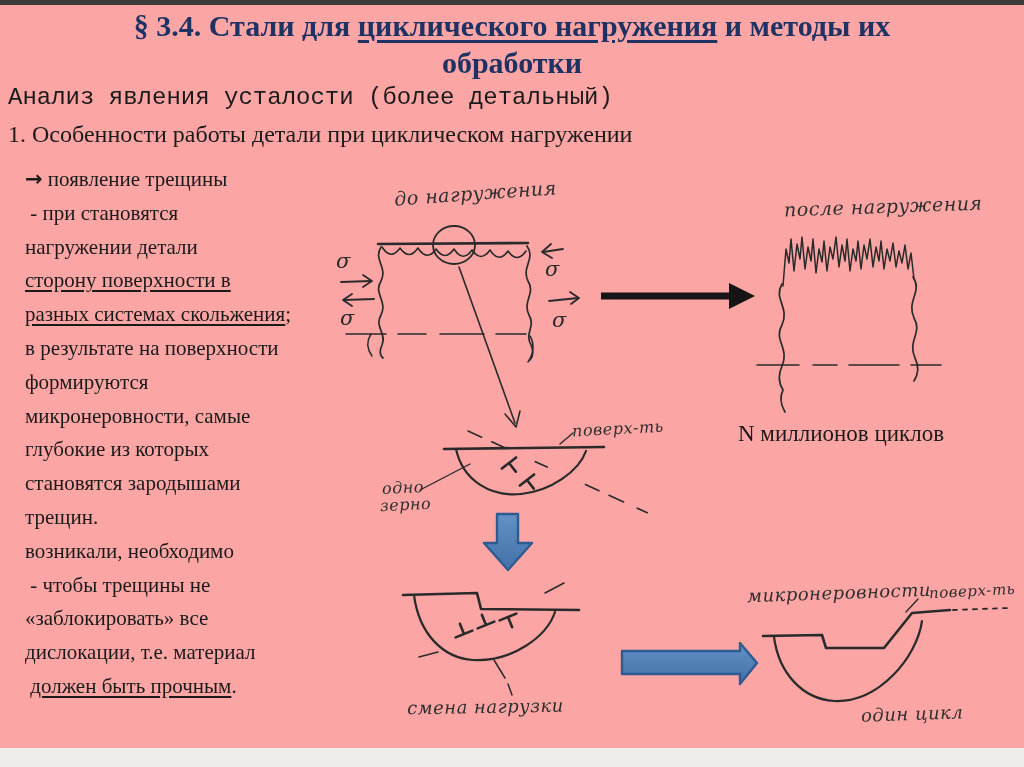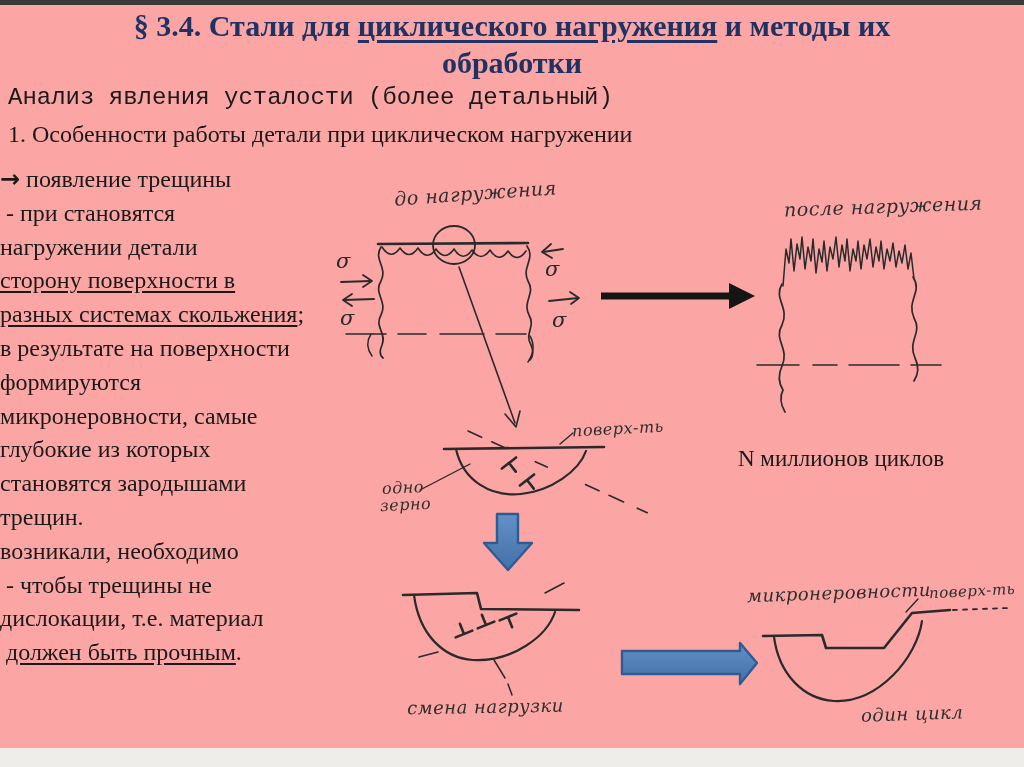--- a/index.html
+++ b/index.html
@@ -12,21 +12,21 @@
 
   .title{
     position:absolute;left:0;top:7px;width:1024px;text-align:center;
     font-weight:bold;font-size:30px;line-height:37px;color:#1e3263;
   }
   .title .u{text-decoration:underline;text-decoration-thickness:2.5px;text-underline-offset:4px;}
 
   .subtitle{position:absolute;left:8px;top:84px;font-size:24px;white-space:pre;font-family:Liberation Mono, monospace;}
   .point{position:absolute;left:8px;top:121px;font-size:24px;white-space:pre;}
 
-  .notes{position:absolute;left:0;top:163px;width:348px;font-size:24px;}
+  .notes{position:absolute;left:25px;top:163px;width:348px;font-size:21px;}
   .notes .ln{white-space:pre;line-height:33.8px;height:33.8px;}
   .notes .u{text-decoration:underline;text-underline-offset:3px;}
   .notes .arrowGlyph{font-family:"DejaVu Sans",sans-serif;font-weight:bold;}
 
   .hand{
     position:absolute;font-family:"DejaVu Serif",serif;font-style:italic;
     color:#2e2e2e;letter-spacing:0.5px;white-space:pre;
   }
   .caption{position:absolute;font-size:23px;white-space:pre;}
 
@@ -53,20 +53,21 @@
     <div class="ln"><span class="u">сторону поверхности в</span></div>
     <div class="ln"><span class="u">разных системах скольжения</span><span>;</span></div>
     <div class="ln"><span>в результате на поверхности</span></div>
     <div class="ln"><span>формируются</span></div>
     <div class="ln"><span>микронеровности, самые</span></div>
     <div class="ln"><span>глубокие из которых</span></div>
     <div class="ln"><span>становятся зародышами</span></div>
     <div class="ln"><span>трещин.</span></div>
     <div class="ln"><span>возникали, необходимо</span></div>
     <div class="ln"><span> - чтобы трещины не</span></div>
+    <div class="ln"><span>«заблокировать» все</span></div>
     <div class="ln"><span>дислокации, т.е. материал</span></div>
     <div class="ln"><span> </span><span class="u">должен быть прочным</span><span>.</span></div>
   </div>
 
   <svg class="sketchlayer" viewBox="0 0 1024 767">
     <defs>
       <linearGradient id="gradBlue" x1="0" y1="0" x2="0" y2="1">
         <stop offset="0" stop-color="#6390c7"></stop>
         <stop offset="1" stop-color="#4271a7"></stop>
       </linearGradient>
@@ -162,16 +163,16 @@
   <div class="hand" style="left:394px;top:182px;font-size:19px;transform:rotate(-4deg);">до нагружения</div>
   <div class="hand" style="left:784px;top:195px;font-size:19px;transform:rotate(-2deg);">после нагружения</div>
   <div class="hand" style="left:572px;top:419px;font-size:16px;transform:rotate(-3deg);">поверх-ть</div>
   <div class="hand" style="left:382px;top:478px;font-size:16px;transform:rotate(-3deg);">одно</div>
   <div class="hand" style="left:380px;top:495px;font-size:16px;transform:rotate(-3deg);">зерно</div>
   <div class="hand" style="left:407px;top:696px;font-size:18px;transform:rotate(-1deg);">смена нагрузки</div>
   <div class="hand" style="left:747px;top:582px;font-size:18px;transform:rotate(-2deg);">микронеровности</div>
   <div class="hand" style="left:929px;top:582px;font-size:15px;transform:rotate(-3deg);">поверх-ть</div>
   <div class="hand" style="left:861px;top:703px;font-size:18px;transform:rotate(-2deg);">один цикл</div>
 
-  <div class="caption" style="left:738px;top:446px;">N миллионов циклов</div>
+  <div class="caption" style="left:738px;top:421px;">N миллионов циклов</div>
 
   <div class="bottomstrip"></div>
 </div>
 
 </body></html>

